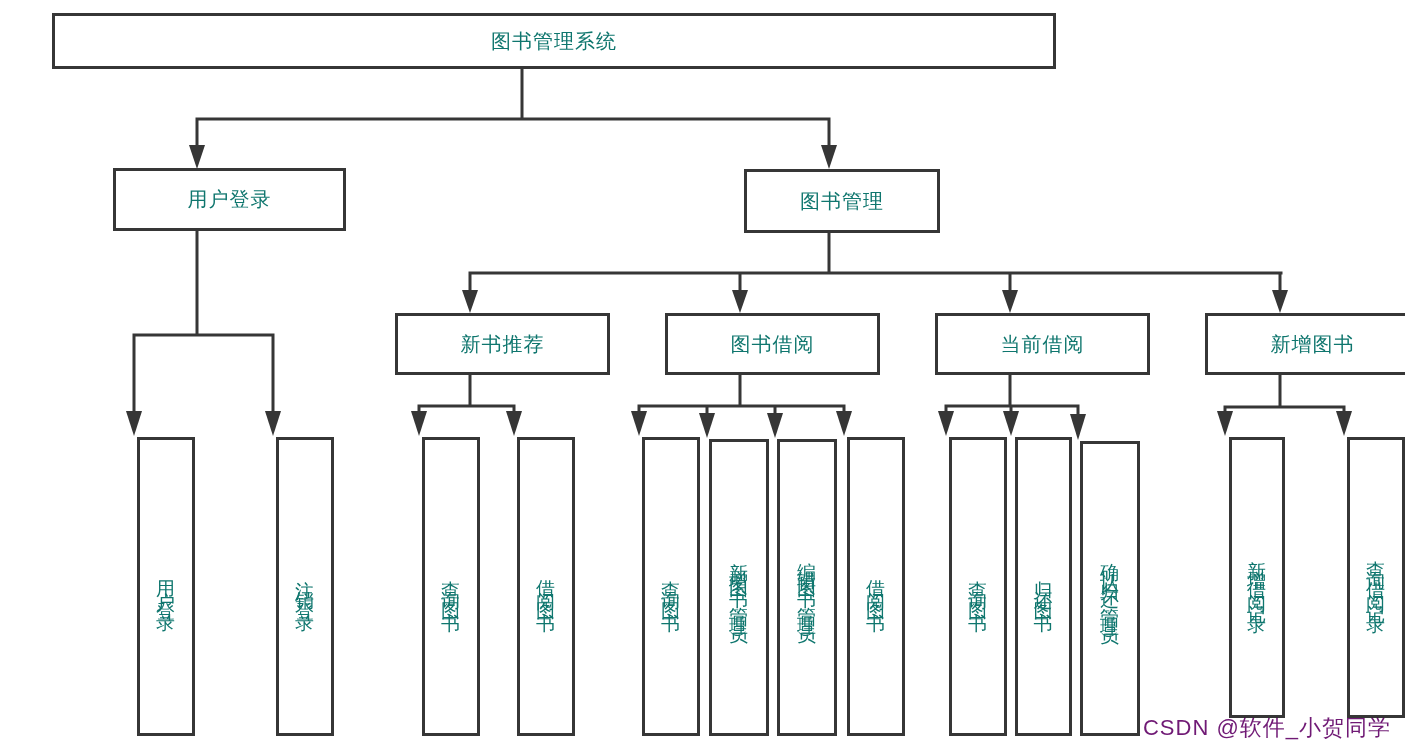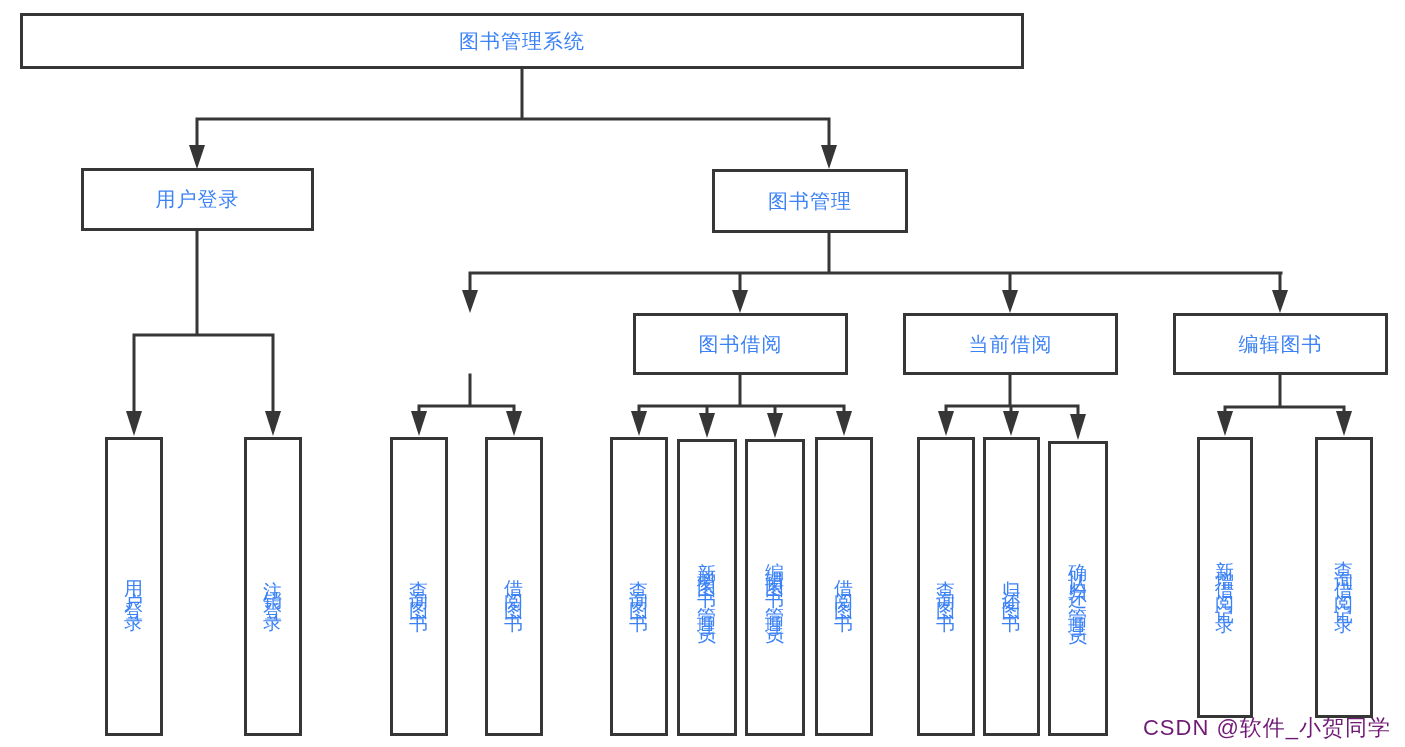--- a/index.html
+++ b/index.html
@@ -10,21 +10,22 @@
     font-family:"Liberation Sans","DejaVu Sans",sans-serif;
     overflow:hidden;
   }
   #connectors{position:absolute;left:0;top:0;pointer-events:none;}
   .node{
     position:absolute;
     box-sizing:border-box;
     background:#ffffff;
     border:3px solid #363636;
     display:flex;align-items:center;justify-content:center;
-    color:#3b82f6;
+    color:#0f766e;
+    margin-left:32px;
   }
   .hnode{font-size:20px;letter-spacing:1px;}
   .leaf{
     font-size:19px;
   }
   .leaf span{
     writing-mode:vertical-rl;
     text-orientation:mixed;
     letter-spacing:11px;
     line-height:1;
@@ -96,28 +97,31 @@
     <span>图书管理系统</span>
   </div>
 
   <div class="node hnode" style="left:81px;top:168px;width:233px;height:63px;">
     <span>用户登录</span>
   </div>
   <div class="node hnode" style="left:712px;top:169px;width:196px;height:64px;">
     <span>图书管理</span>
   </div>
 
+  <div class="node hnode" style="left:363px;top:313px;width:215px;height:62px;">
+    <span>新书推荐</span>
+  </div>
   <div class="node hnode" style="left:633px;top:313px;width:215px;height:62px;">
     <span>图书借阅</span>
   </div>
   <div class="node hnode" style="left:903px;top:313px;width:215px;height:62px;">
     <span>当前借阅</span>
   </div>
   <div class="node hnode" style="left:1173px;top:313px;width:215px;height:62px;">
-    <span>编辑图书</span>
+    <span>新增图书</span>
   </div>
 
   <div class="node leaf" style="left:105px;top:437px;width:58px;height:299px;">
     <span>用户登录</span>
   </div>
   <div class="node leaf" style="left:244px;top:437px;width:58px;height:299px;">
     <span>注销登录</span>
   </div>
 
   <div class="node leaf" style="left:390px;top:437px;width:58px;height:299px;">

